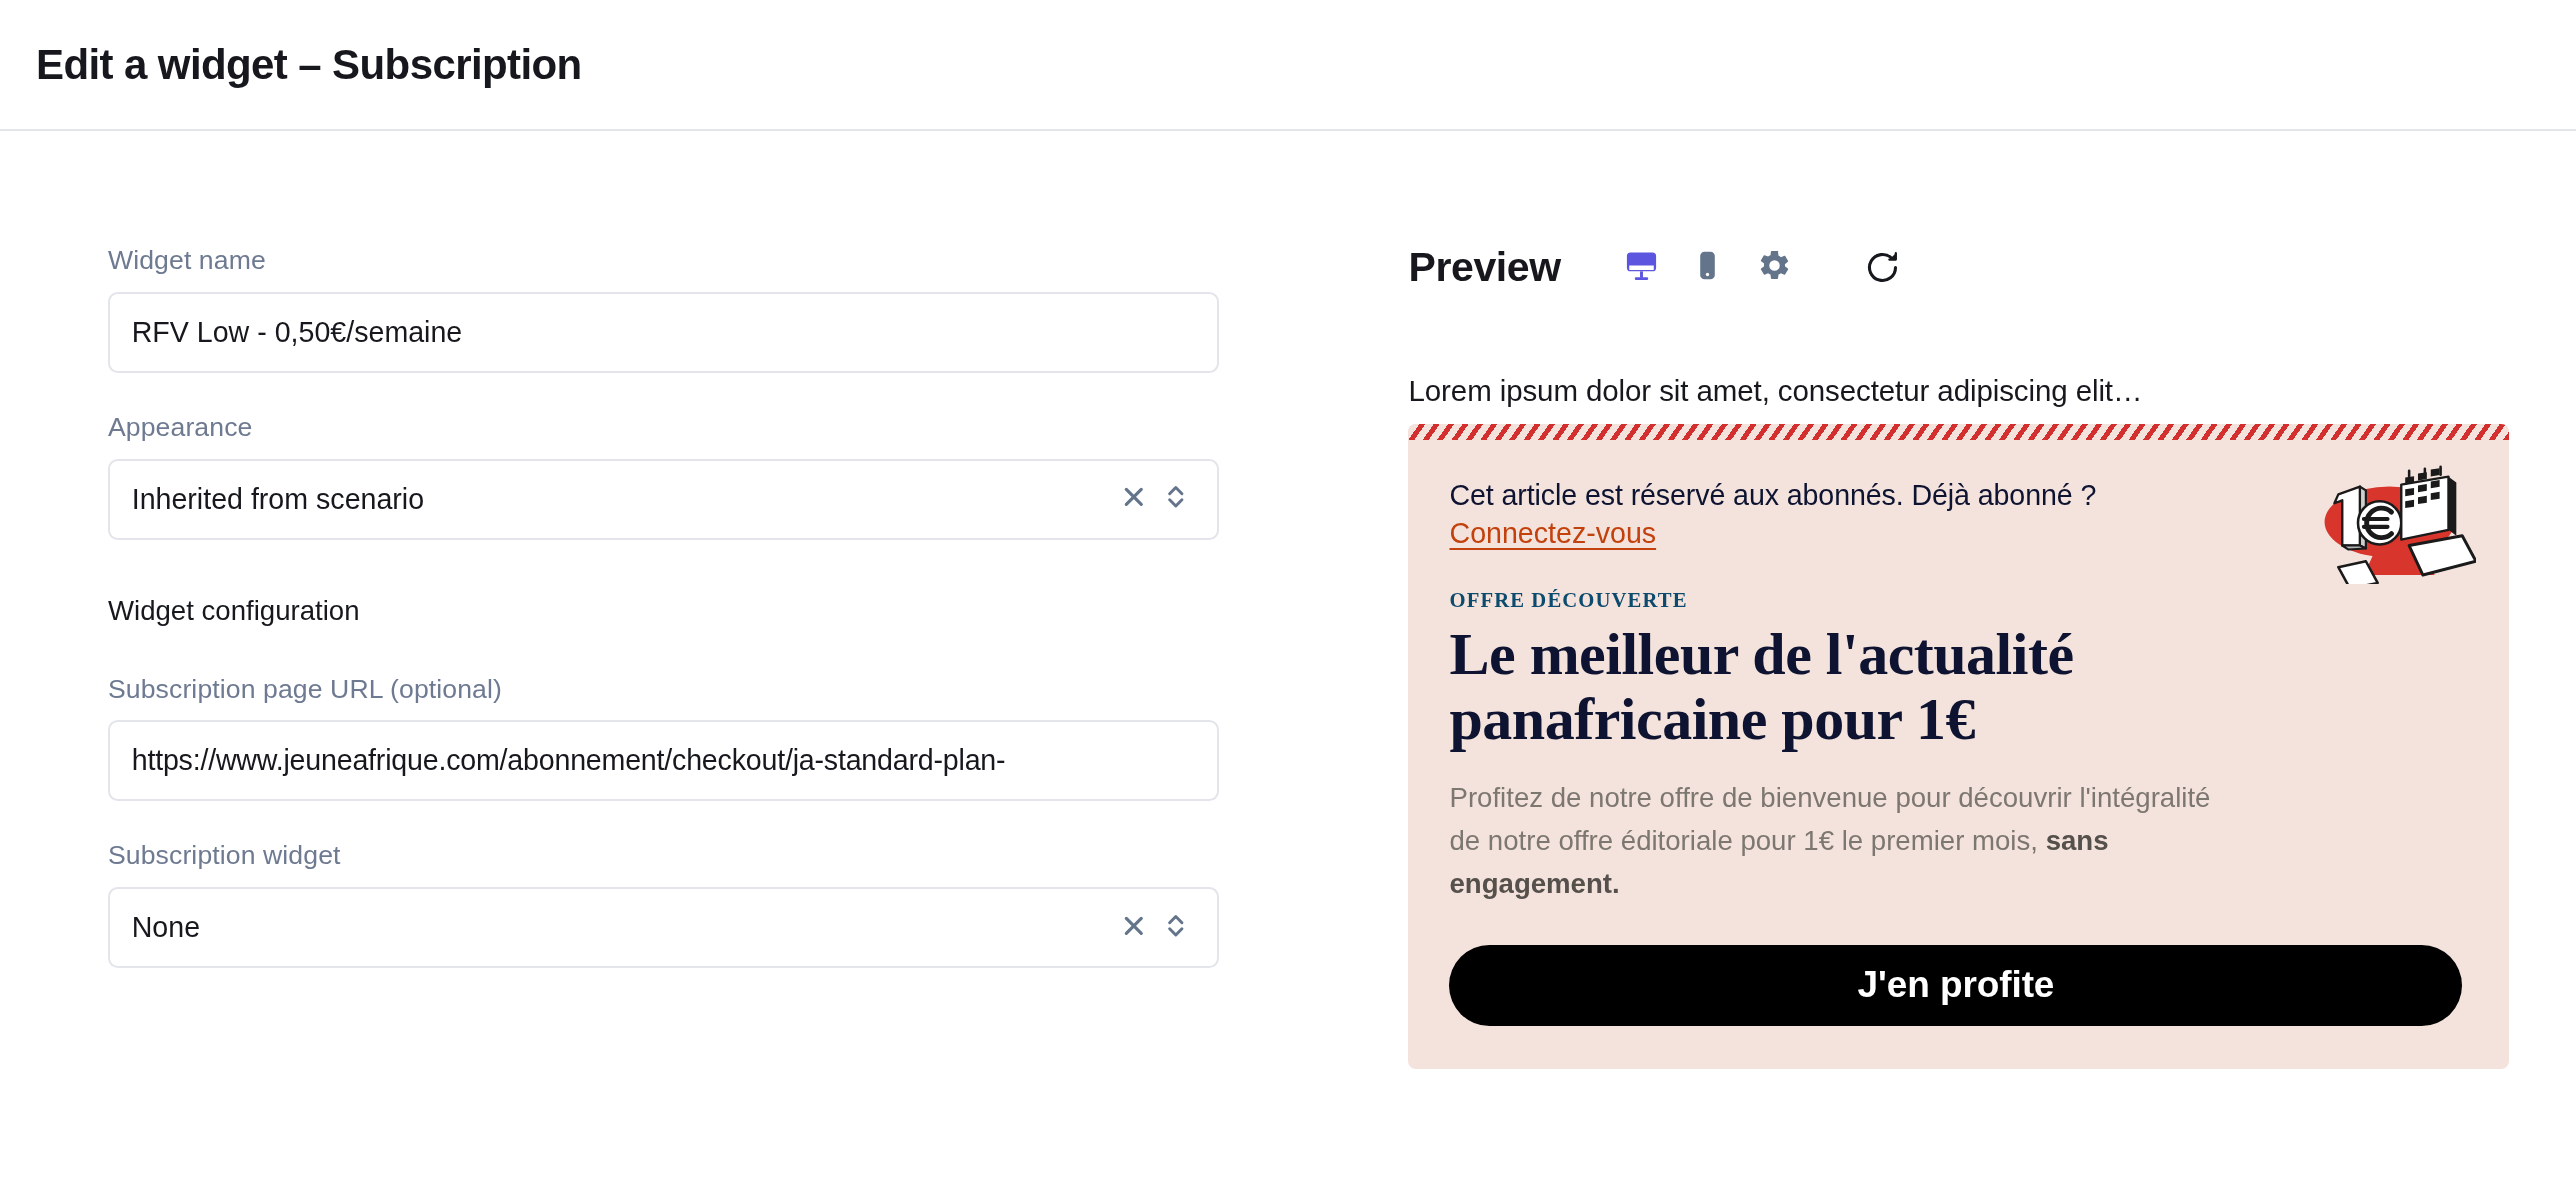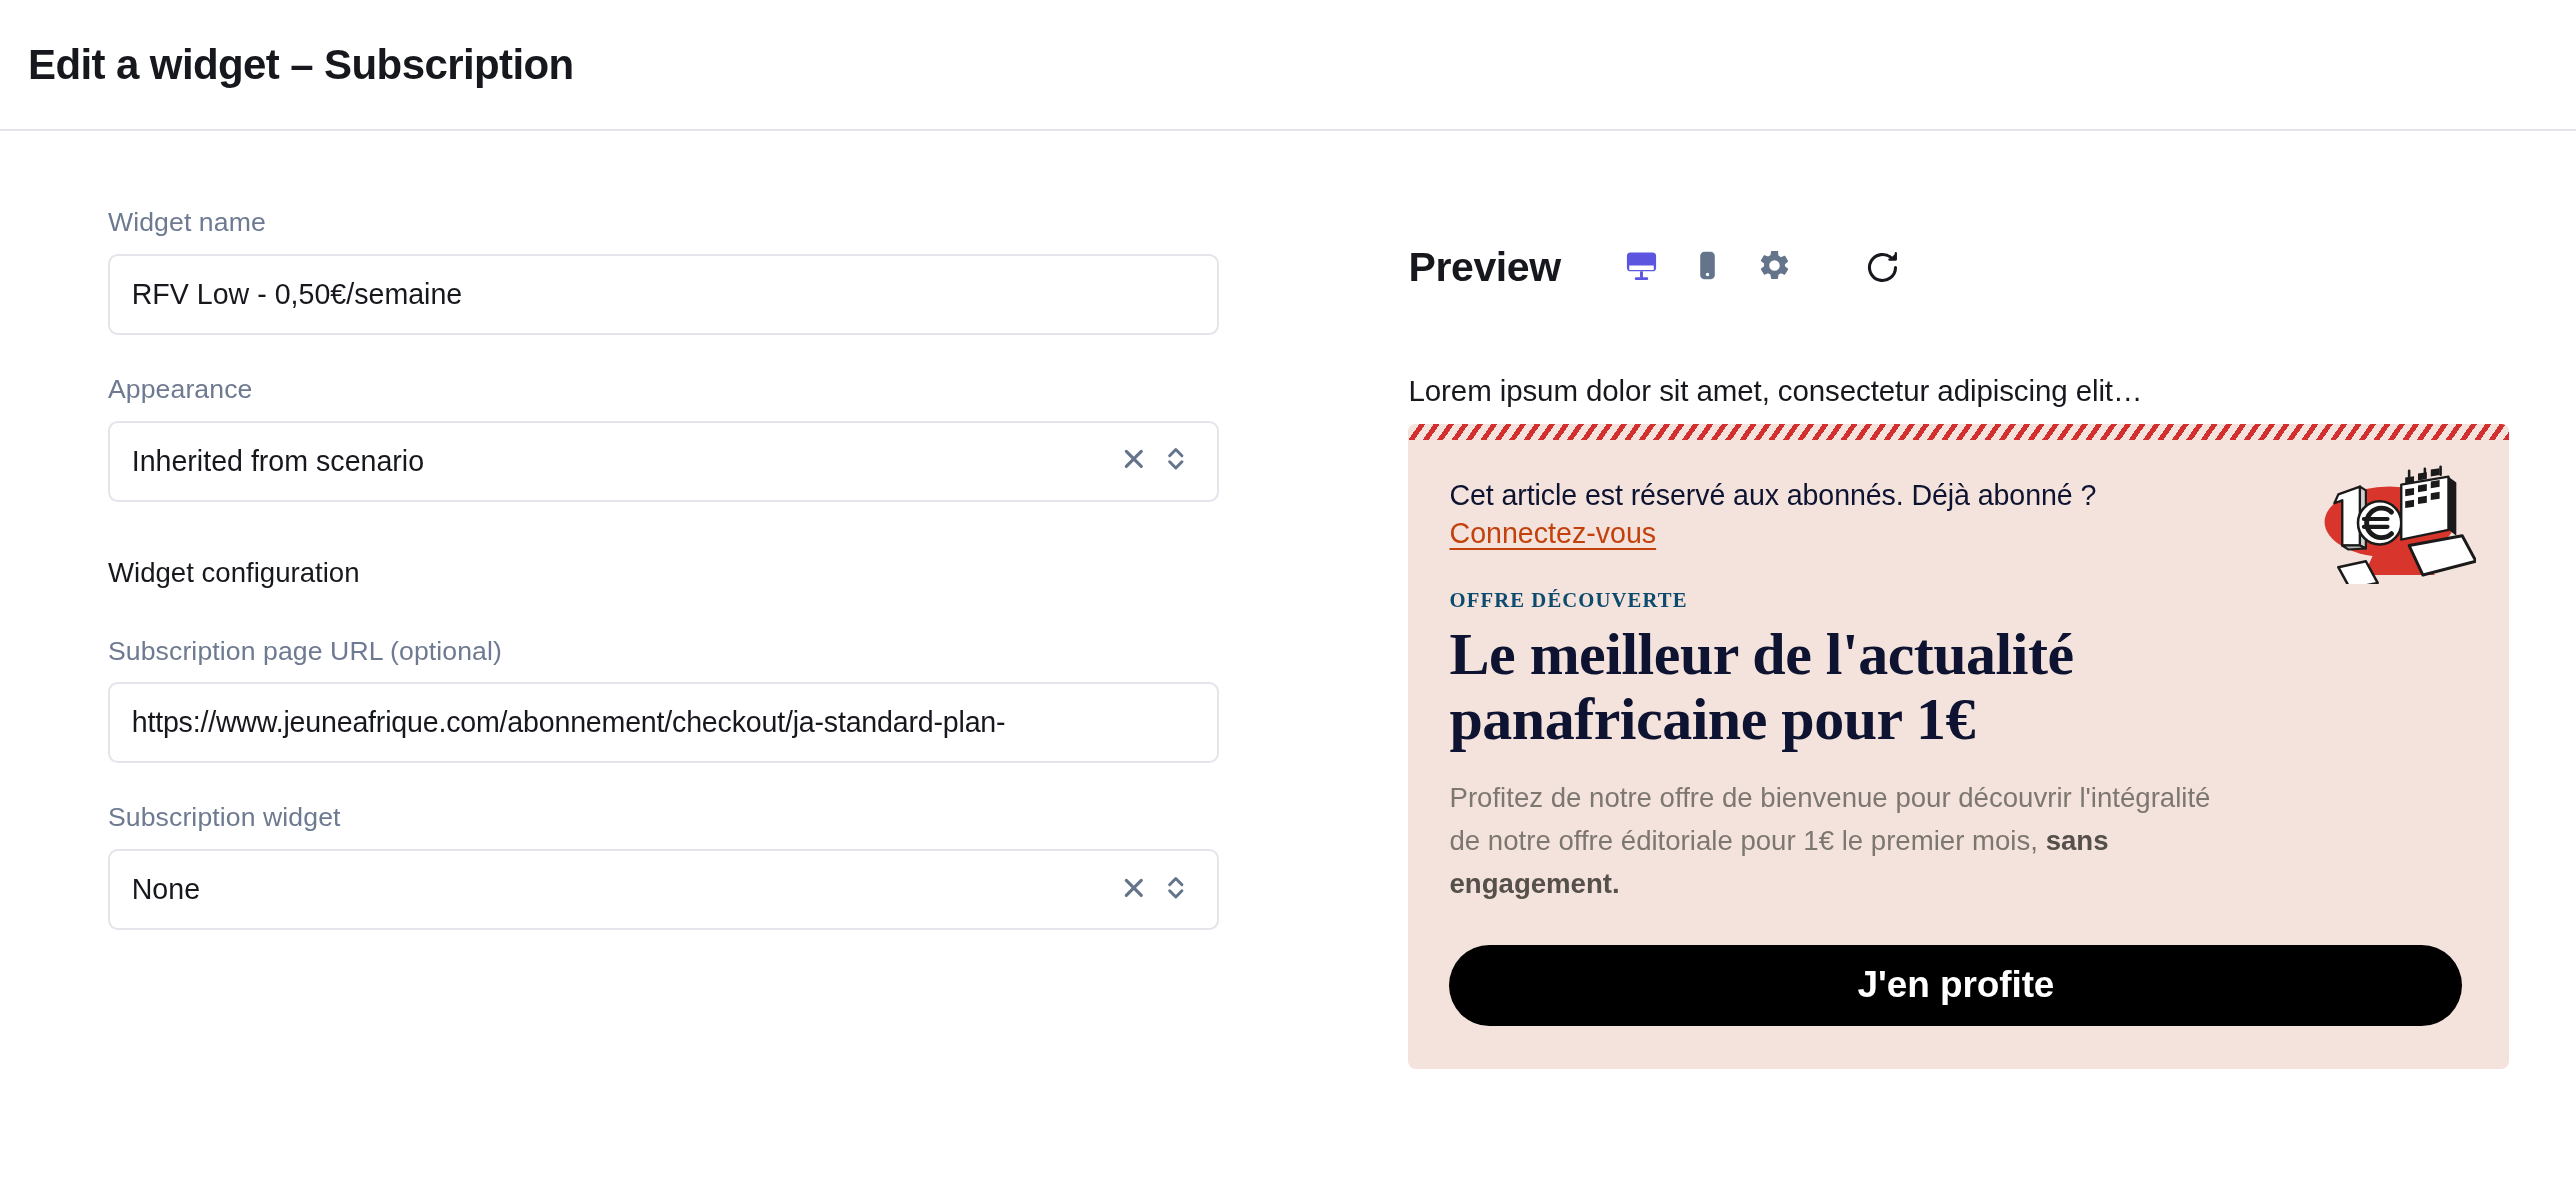--- a/index.html
+++ b/index.html
@@ -11,38 +11,38 @@
     -webkit-font-smoothing: antialiased;
     overflow: hidden;
   }
 
   
   .app-header {
     height: 131px;
     border-bottom: 2px solid #e3e5ea;
     display: flex;
     align-items: center;
-    padding-left: 28px;
+    padding-left: 36px;
   }
   .app-title {
     font-size: 42px;
     font-weight: 700;
     color: #16181d;
     letter-spacing: -0.6px;
   }
 
   
   .page {
     display: flex;
     align-items: flex-start;
     height: calc(1199px - 131px);
   }
   .left-col {
     width: 1379px;
-    padding: 76px 0 0 108px;
+    padding: 114px 0 0 108px;
     flex: none;
   }
   .right-col {
     flex: 1;
     padding: 113px 0 0 19.7px;
   }
 
   
   .field { margin-bottom: 39px; }
   .field-label {

